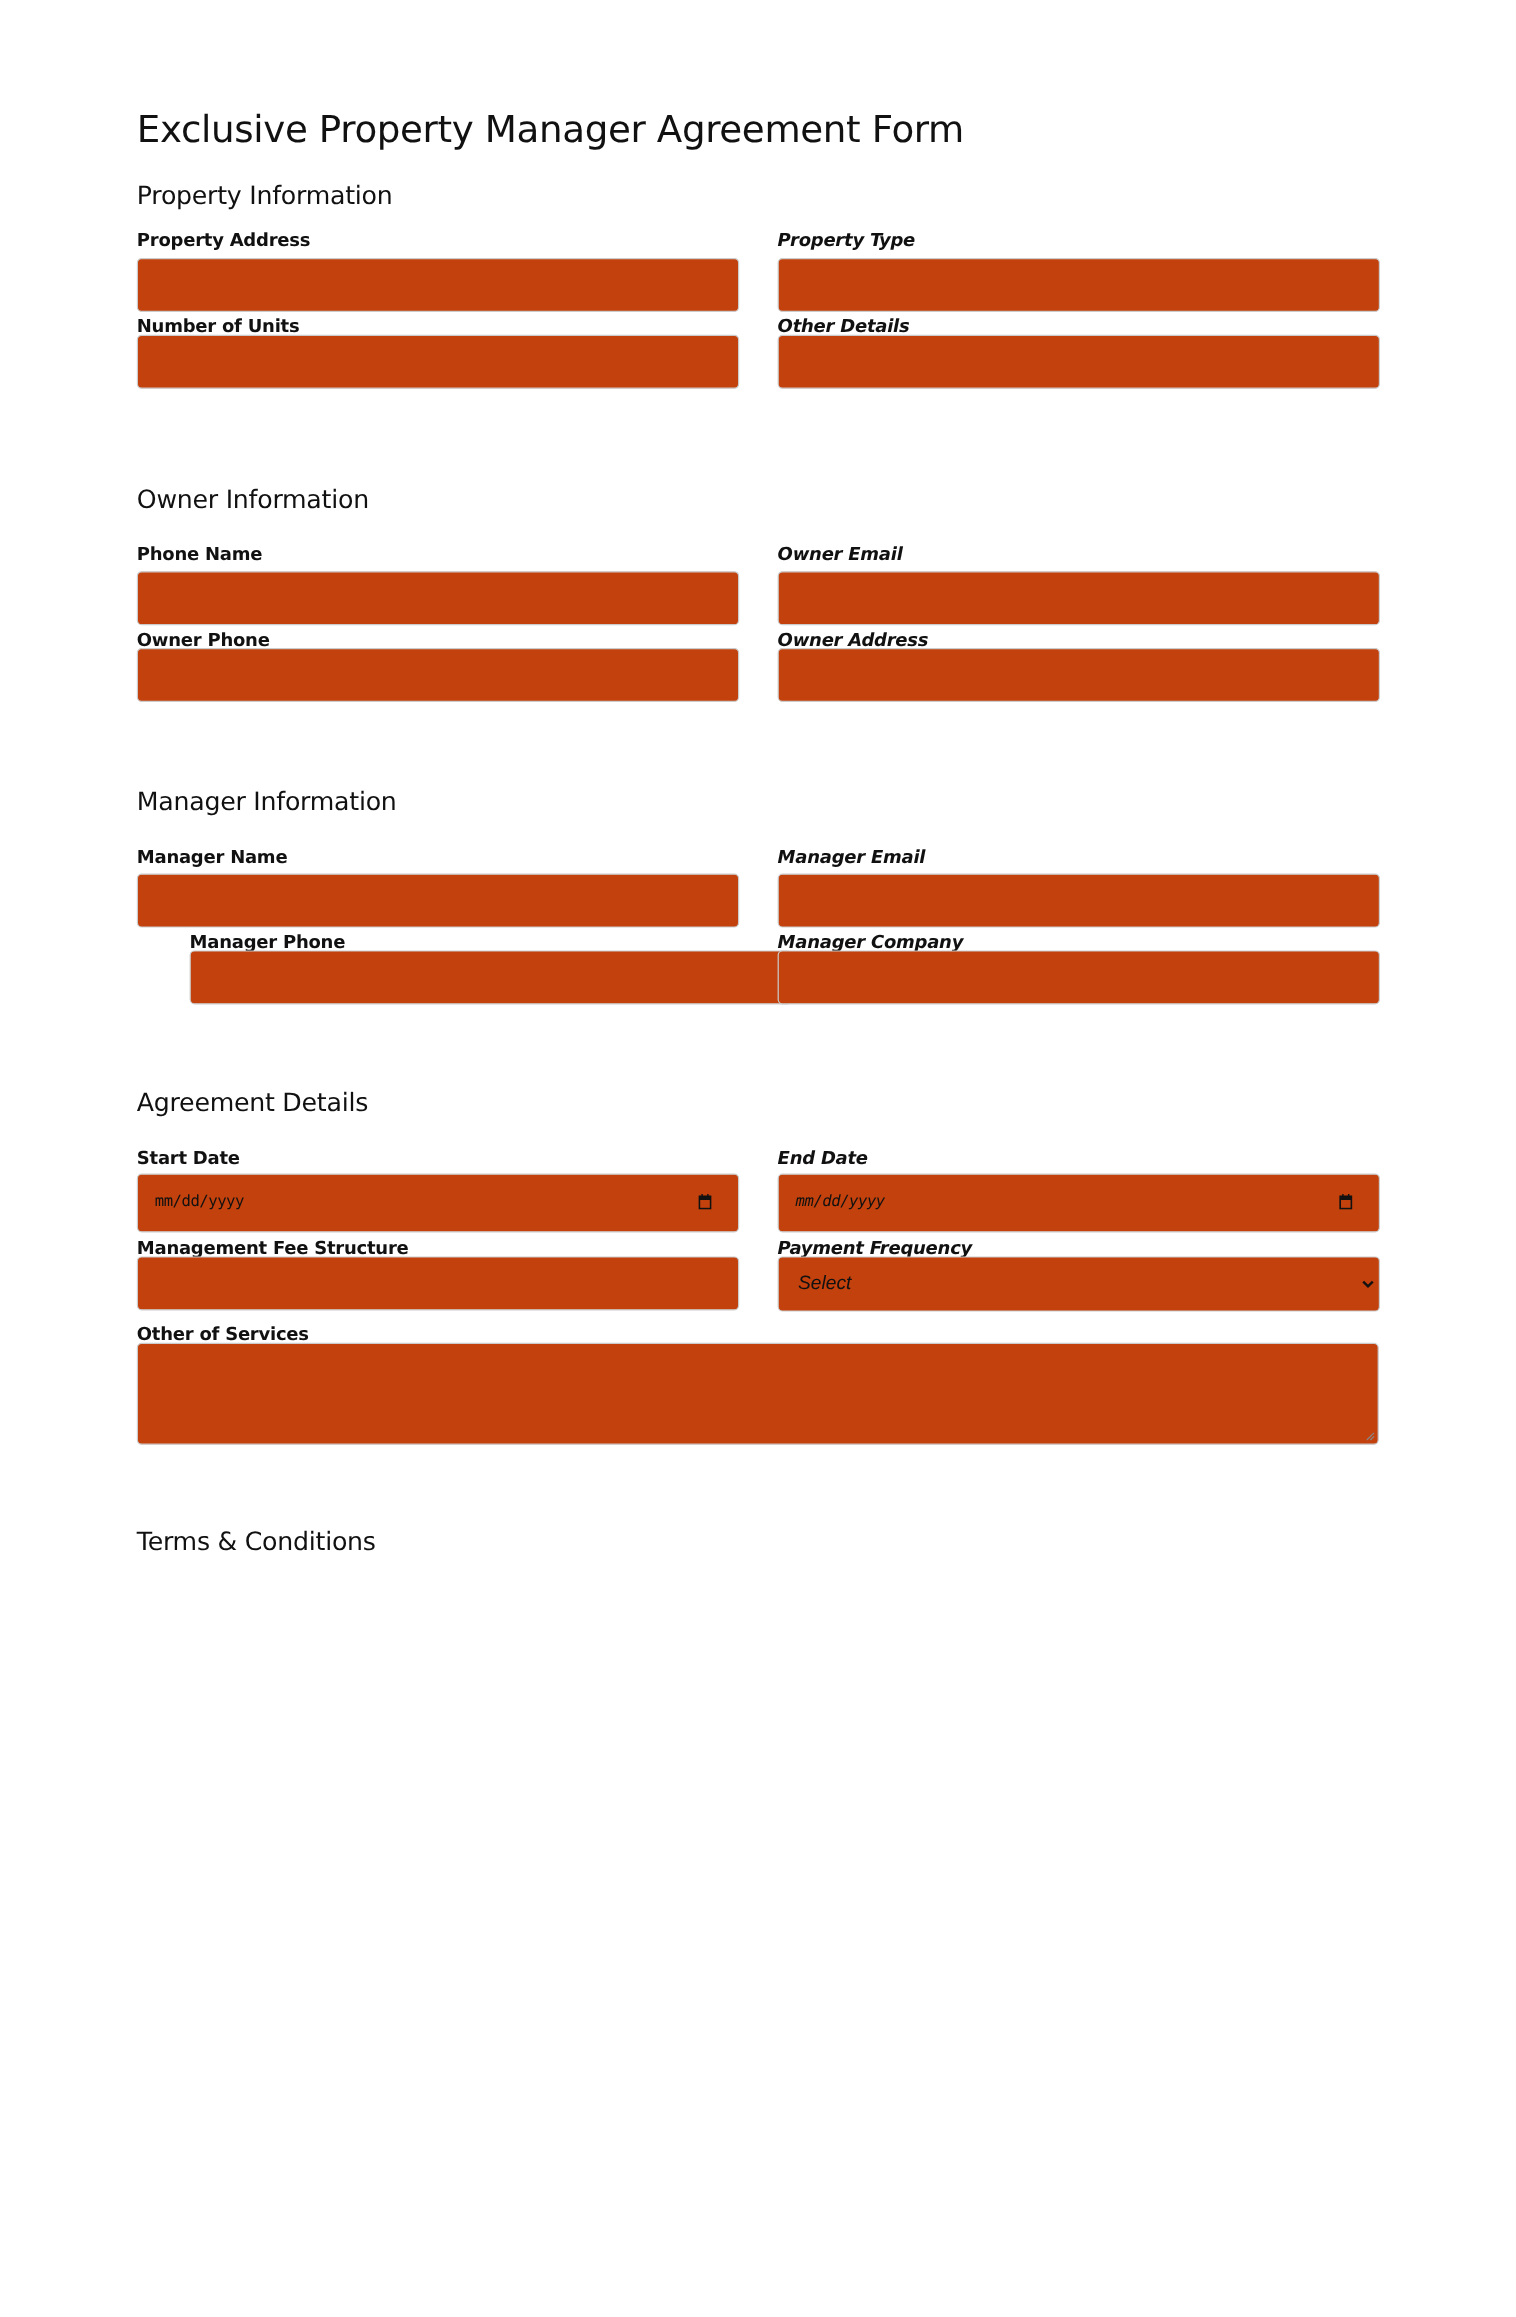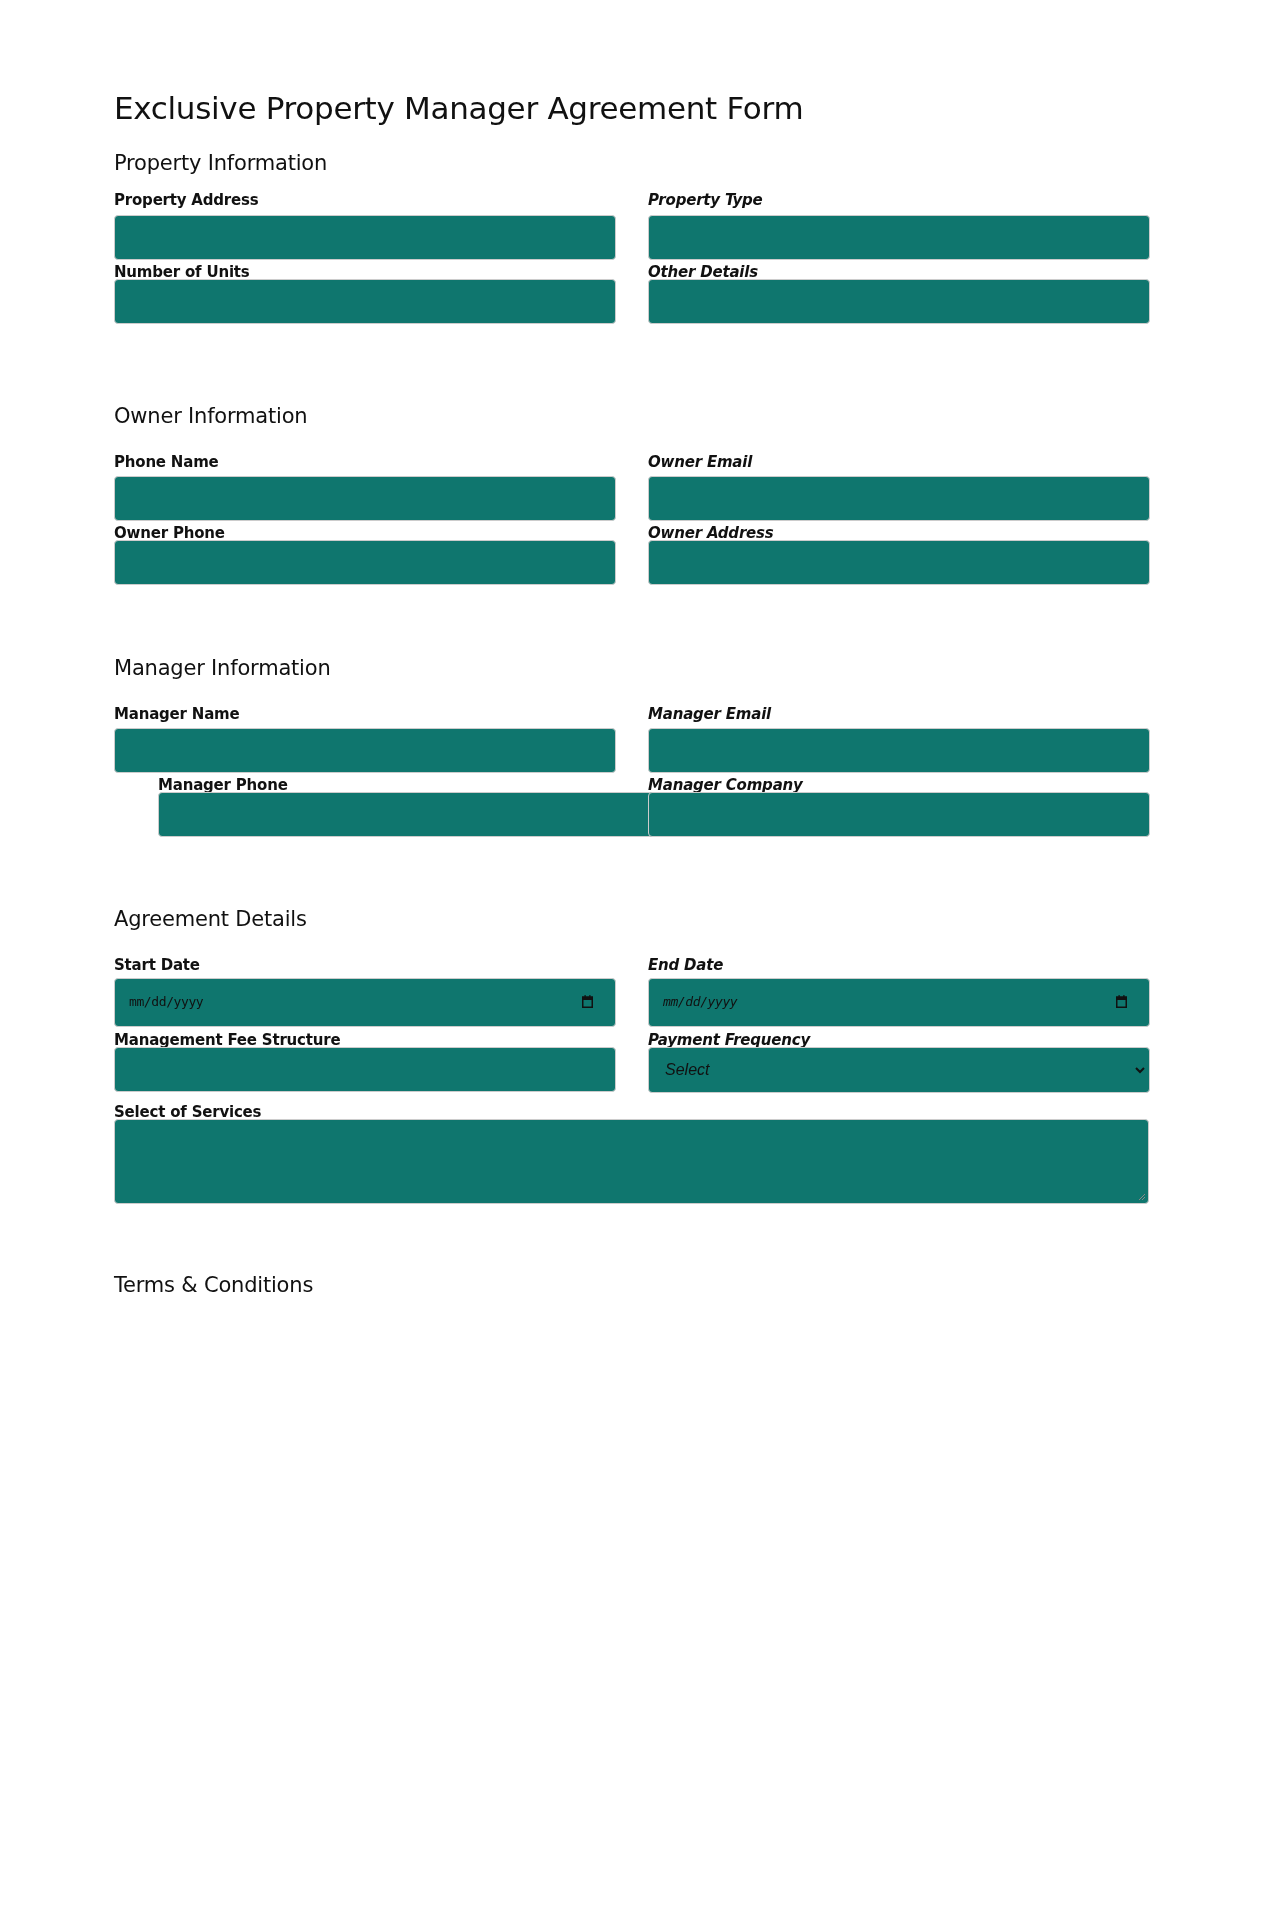--- a/index.html
+++ b/index.html
@@ -66,21 +66,21 @@
       letter-spacing: -0.2px;
     }
     .input {
       box-sizing: border-box;
       display: block;
       width: 100%;
       height: 45px;
       margin-top: 0;
       border: 1.5px solid #cccccc;
       border-radius: 4px;
-      background: #0f766e;
+      background: #c2410c;
       position: relative;
     }
     .input.date {
       height: 49px;
     }
     .date-text {
       position: absolute;
       left: 14px;
       top: 15px;
       font-family: "DejaVu Sans Mono", "Liberation Mono", monospace;
@@ -230,21 +230,21 @@
       <div class="field right" style="top:75px;">
         <label class="field-label">Payment Frequency</label>
         <div class="input" style="margin-top:-3px; height:46px;">
           <span class="select-text">Select</span>
           <svg class="chevron-icon" viewBox="0 0 10 8">
             <path d="M1 2 L5 6 L9 2" fill="none" stroke="#111" stroke-width="2"></path>
           </svg>
         </div>
       </div>
       <div class="field full" style="top:147px;">
-        <label class="field-label">Select of Services</label>
+        <label class="field-label">Other of Services</label>
         <div class="input textarea" style="margin-top:-3px;">
           <svg class="resize-icon" viewBox="0 0 8 8">
             <path d="M1 7 L7 1 M4 7 L7 4" stroke="#888" stroke-width="1"></path>
           </svg>
         </div>
       </div>
     </div>
   </div>
 
   <div class="section" style="top:1270px;">

